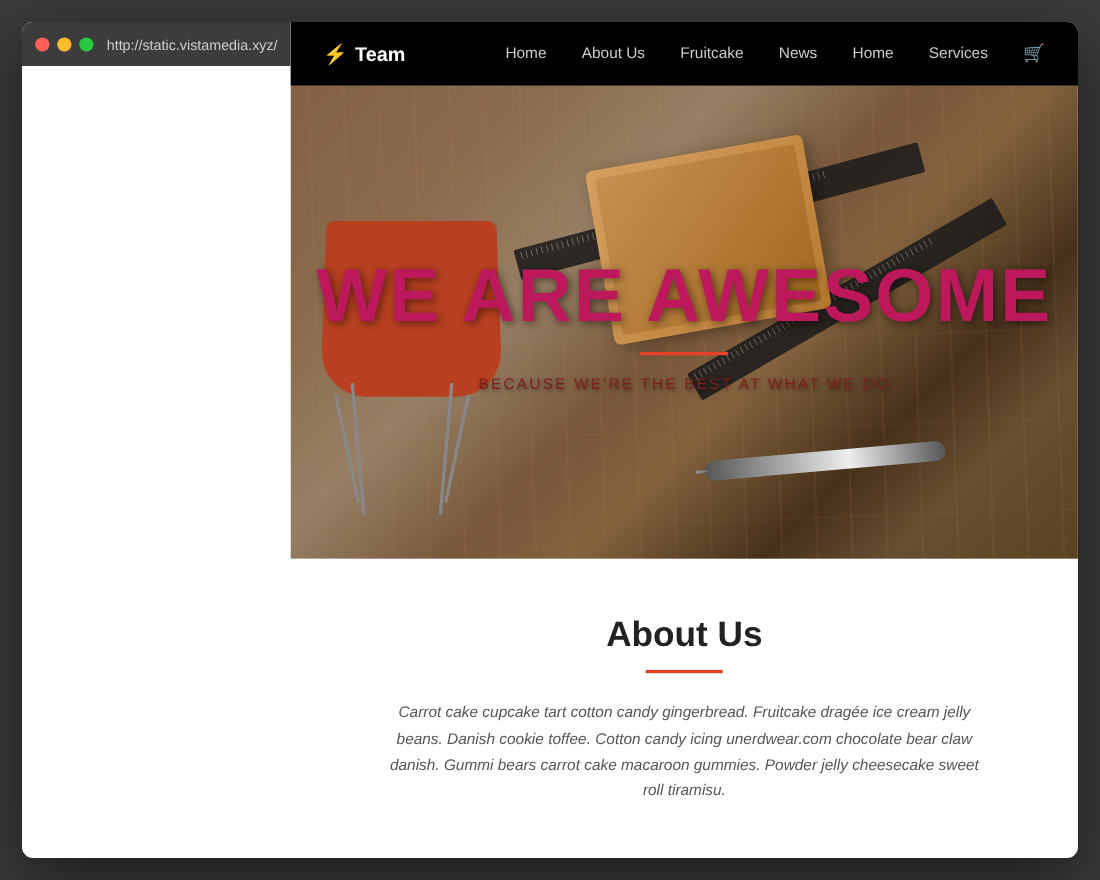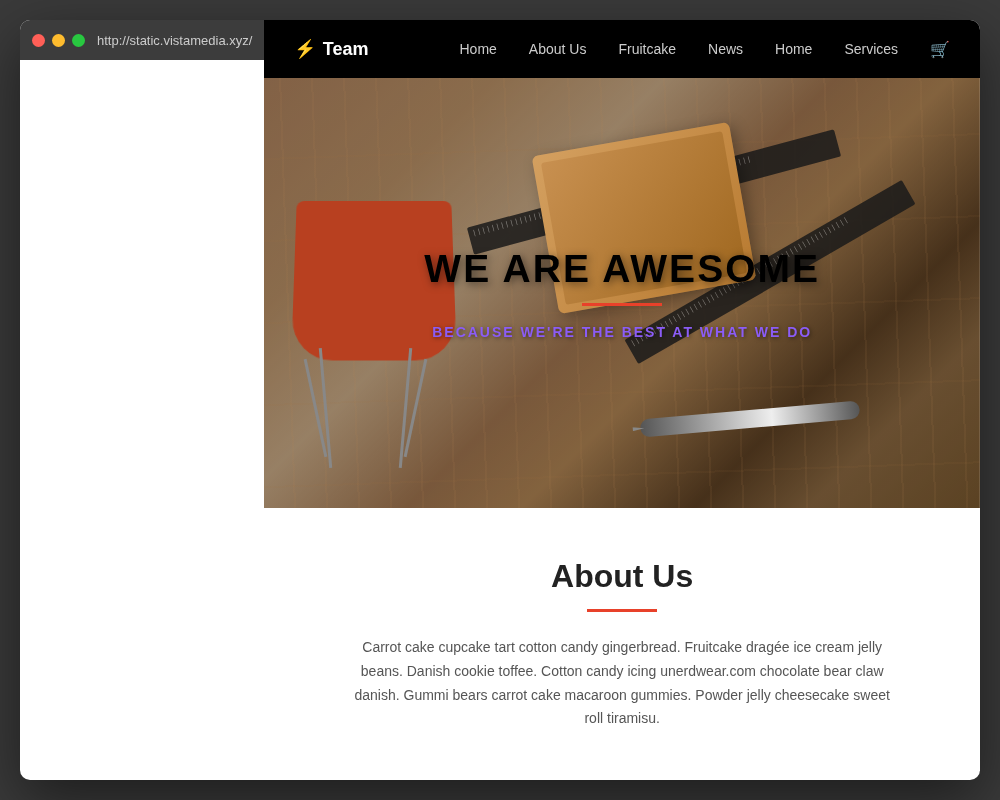--- a/index.html
+++ b/index.html
@@ -277,37 +277,37 @@
     .hero-content {
       position: absolute;
       inset: 0;
       display: flex;
       flex-direction: column;
       align-items: center;
       justify-content: center;
       text-align: center;
     }
     .hero-title {
-      color: #000000;
-      font-size: 39px;
+      color: #be185d;
+      font-size: 68px;
       font-weight: 800;
       letter-spacing: 2px;
       text-shadow: 2px 2px 8px rgba(0,0,0,0.5);
       margin-bottom: 12px;
     }
     .hero-divider {
       width: 80px;
       height: 3px;
       background: #e8412a;
       margin-bottom: 18px;
     }
     .hero-subtitle {
-      color: #8b5cf6;
+      color: #7f1d1d;
       font-size: 14px;
-      font-weight: 700;
+      font-weight: 400;
       letter-spacing: 2px;
       text-shadow: 1px 1px 4px rgba(0,0,0,0.5);
     }
 
     
     .about-section {
       background: #fff;
       padding: 50px 80px 40px;
       text-align: center;
     }
@@ -322,20 +322,21 @@
       height: 3px;
       background: #e8412a;
       margin: 0 auto 24px;
     }
     .about-text {
       font-size: 14px;
       color: #555;
       line-height: 1.7;
       max-width: 760px;
       margin: 0 auto;
+      font-style: italic;
     }
   </style>
 </head>
 <body>
 
 <div class="browser-window">
 
   <div class="title-bar">
     <div class="window-buttons">
       <div class="btn-close"></div>

